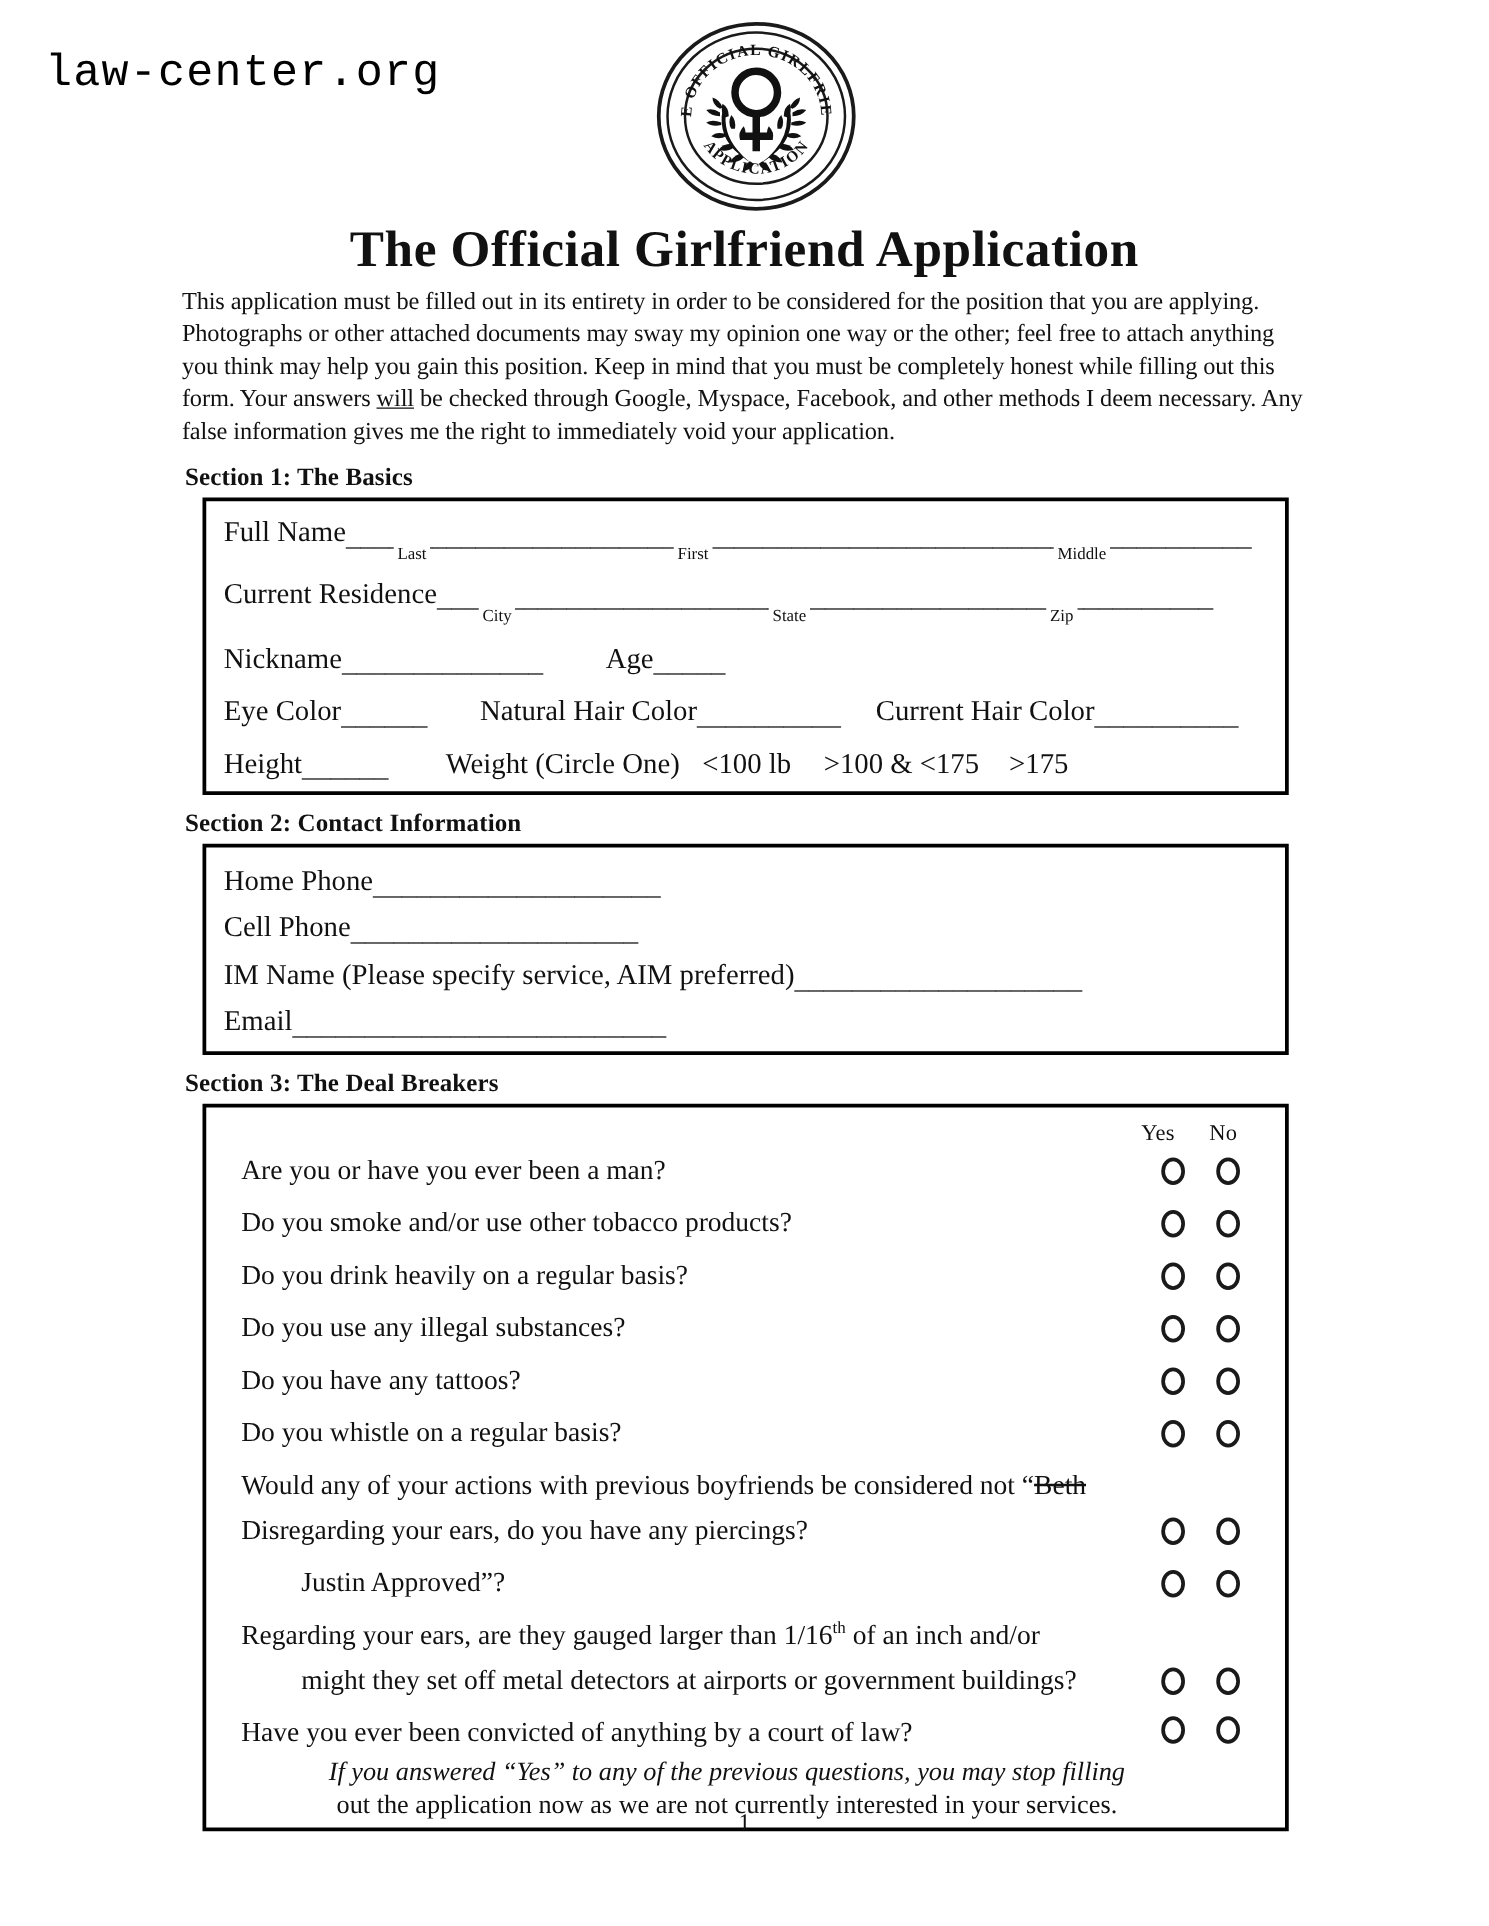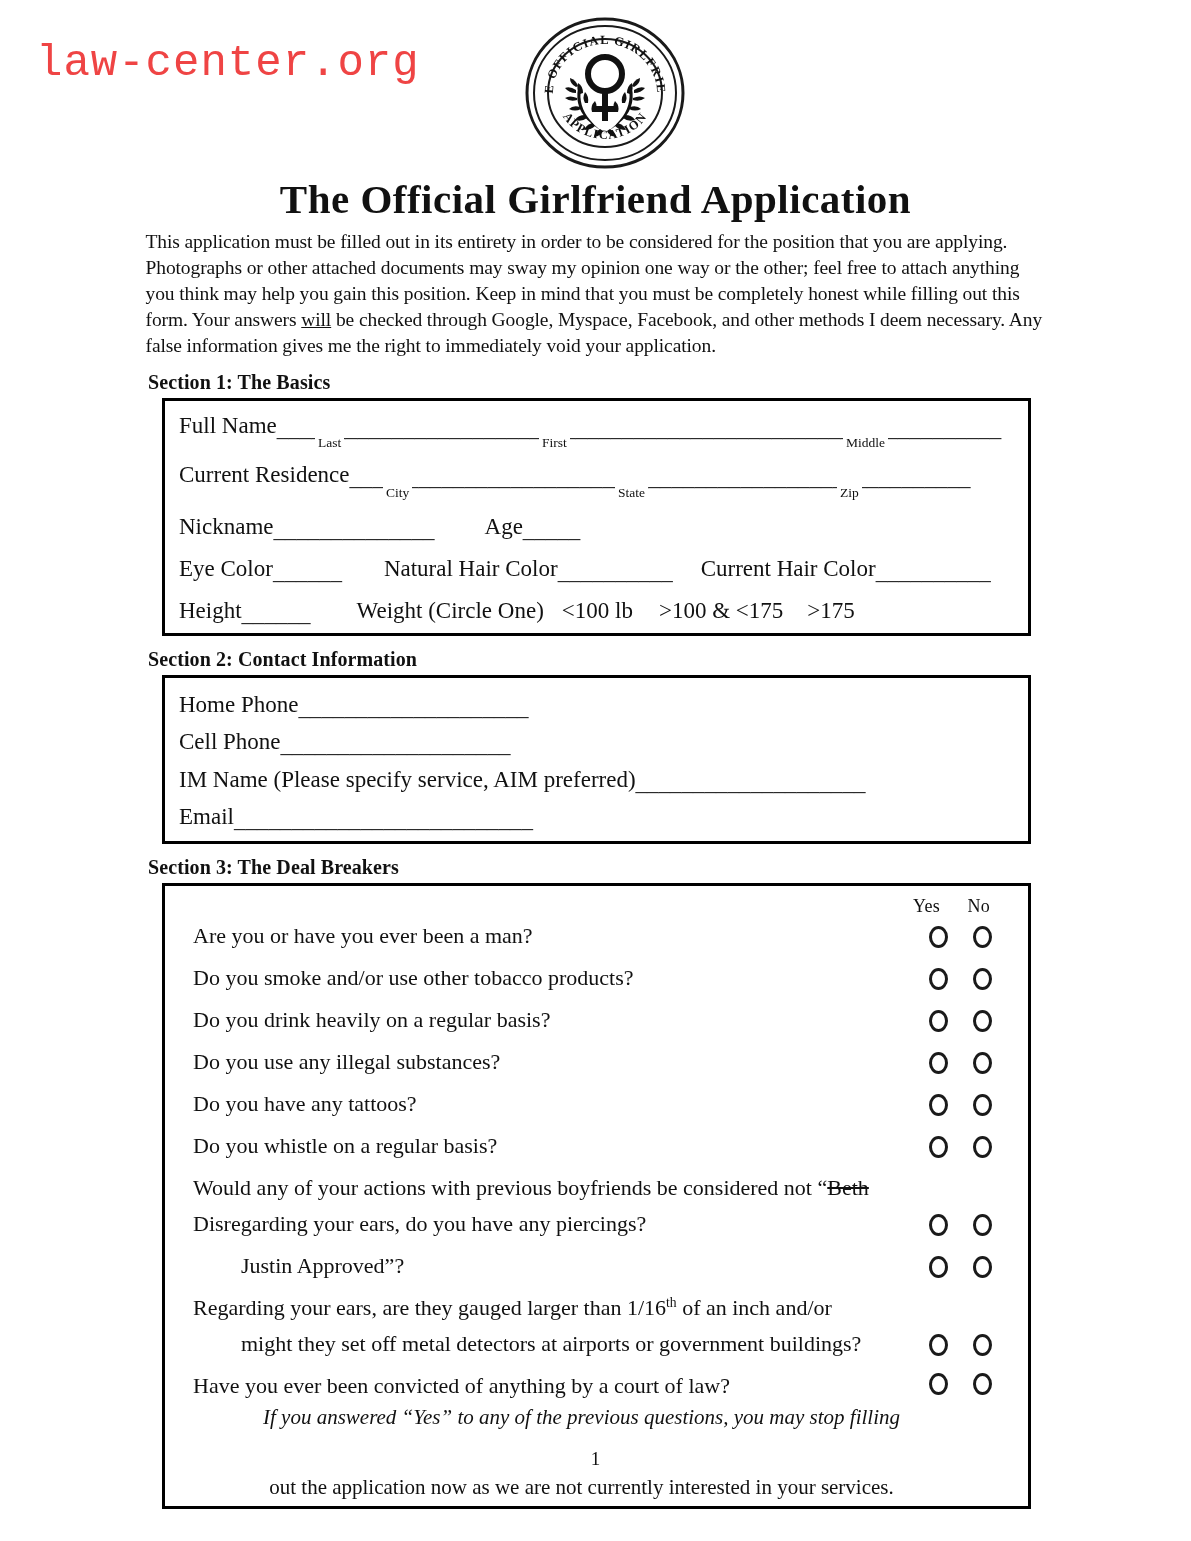--- a/index.html
+++ b/index.html
@@ -10,21 +10,21 @@
     position:relative;
     overflow:hidden;
   }
   .page{position:relative;width:1191px;height:1541px;}
 
   
   .header{position:relative;height:175px;}
   .site-url{
     position:absolute;left:36px;top:38px;
     font-family:"Liberation Mono","DejaVu Sans Mono",monospace;
-    font-size:44px;letter-spacing:1px;color:#ef4444;
+    font-size:36px;letter-spacing:1px;color:#000000;
     white-space:nowrap;
   }
   .seal{position:absolute;left:520px;top:14px;width:170px;height:158px;}
   .seal svg{display:block;}
 
   
   .doc-title{
     text-align:center;
     font-size:41px;
     font-weight:bold;
@@ -114,21 +114,21 @@
   .bubble.no{right:8px;}
 
   .footnote{
     text-align:center;
     font-size:21px;
     line-height:1.25;
     margin:2px 0 2px 0;
     padding-right:30px;
   }
   .footnote .l1{font-style:italic;display:block;}
-  .footnote .l2{display:block;margin-top:44px;}
+  .footnote .l2{display:block;}
 
   .page-num{
     position:absolute;left:0;right:0;top:1448px;
     text-align:center;font-size:19px;
   }
 </style>
 </head>
 <body>
 
 <div class="page">

